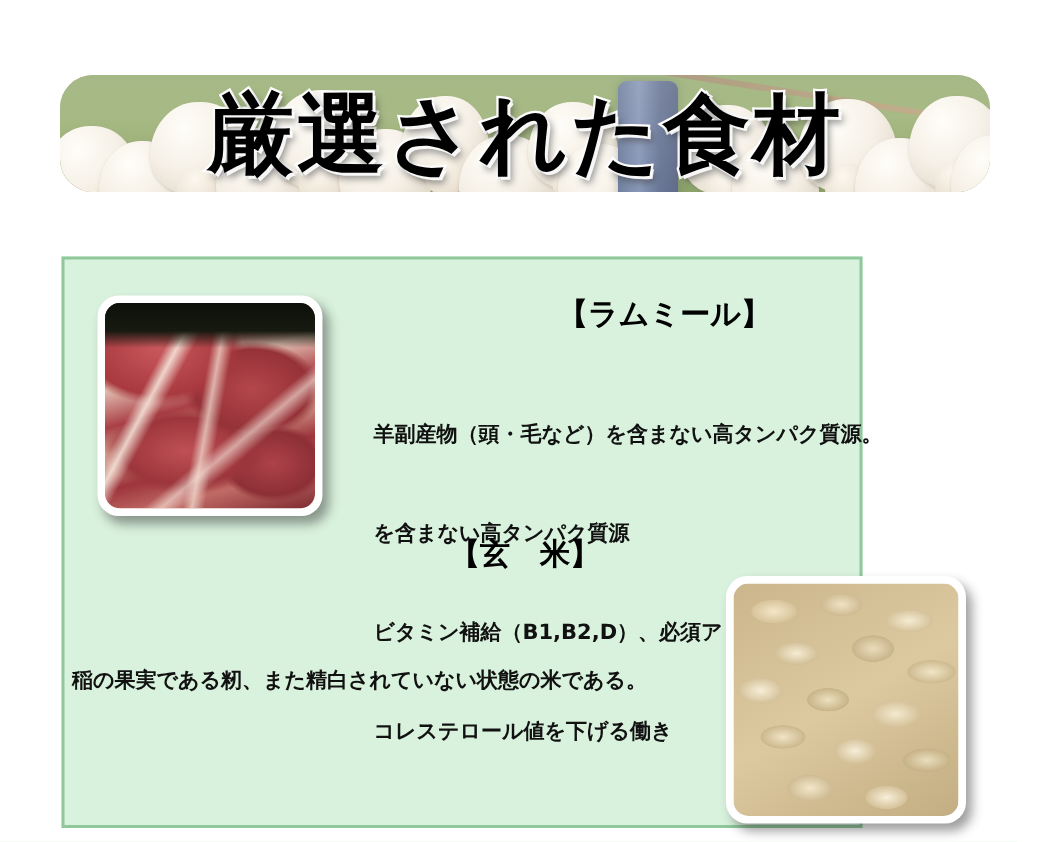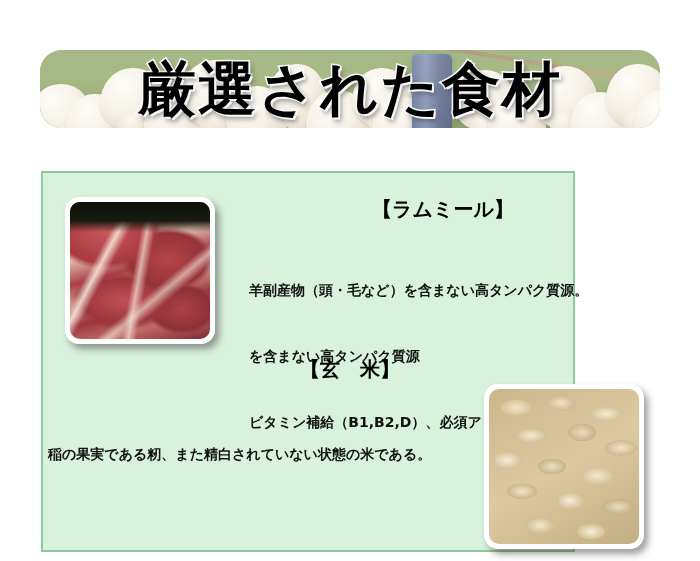--- a/index.html
+++ b/index.html
@@ -268,20 +268,21 @@
       <div class="lamb-img" style="position:absolute;inset:0;"></div>
     </div>
   </div>
 
   <div class="section-heading lamb-heading">【ラムミール】</div>
 
   <div class="body-text lamb-body">
     <div>羊副産物（頭・毛など）を含まない高タンパク質源。</div>
     <div>を含まない高タンパク質源</div>
     <div>ビタミン補給（B1,B2,D）、必須アミノ酸の補給、</div>
+    <div>コレステロール値を下げる働き</div>
   </div>
 
   <div class="photo-frame rice-frame">
     <div class="photo-inner">
       <div class="rice-img" style="position:absolute;inset:0;"></div>
     </div>
   </div>
 
   <div class="section-heading rice-heading">【玄　米】</div>
 

